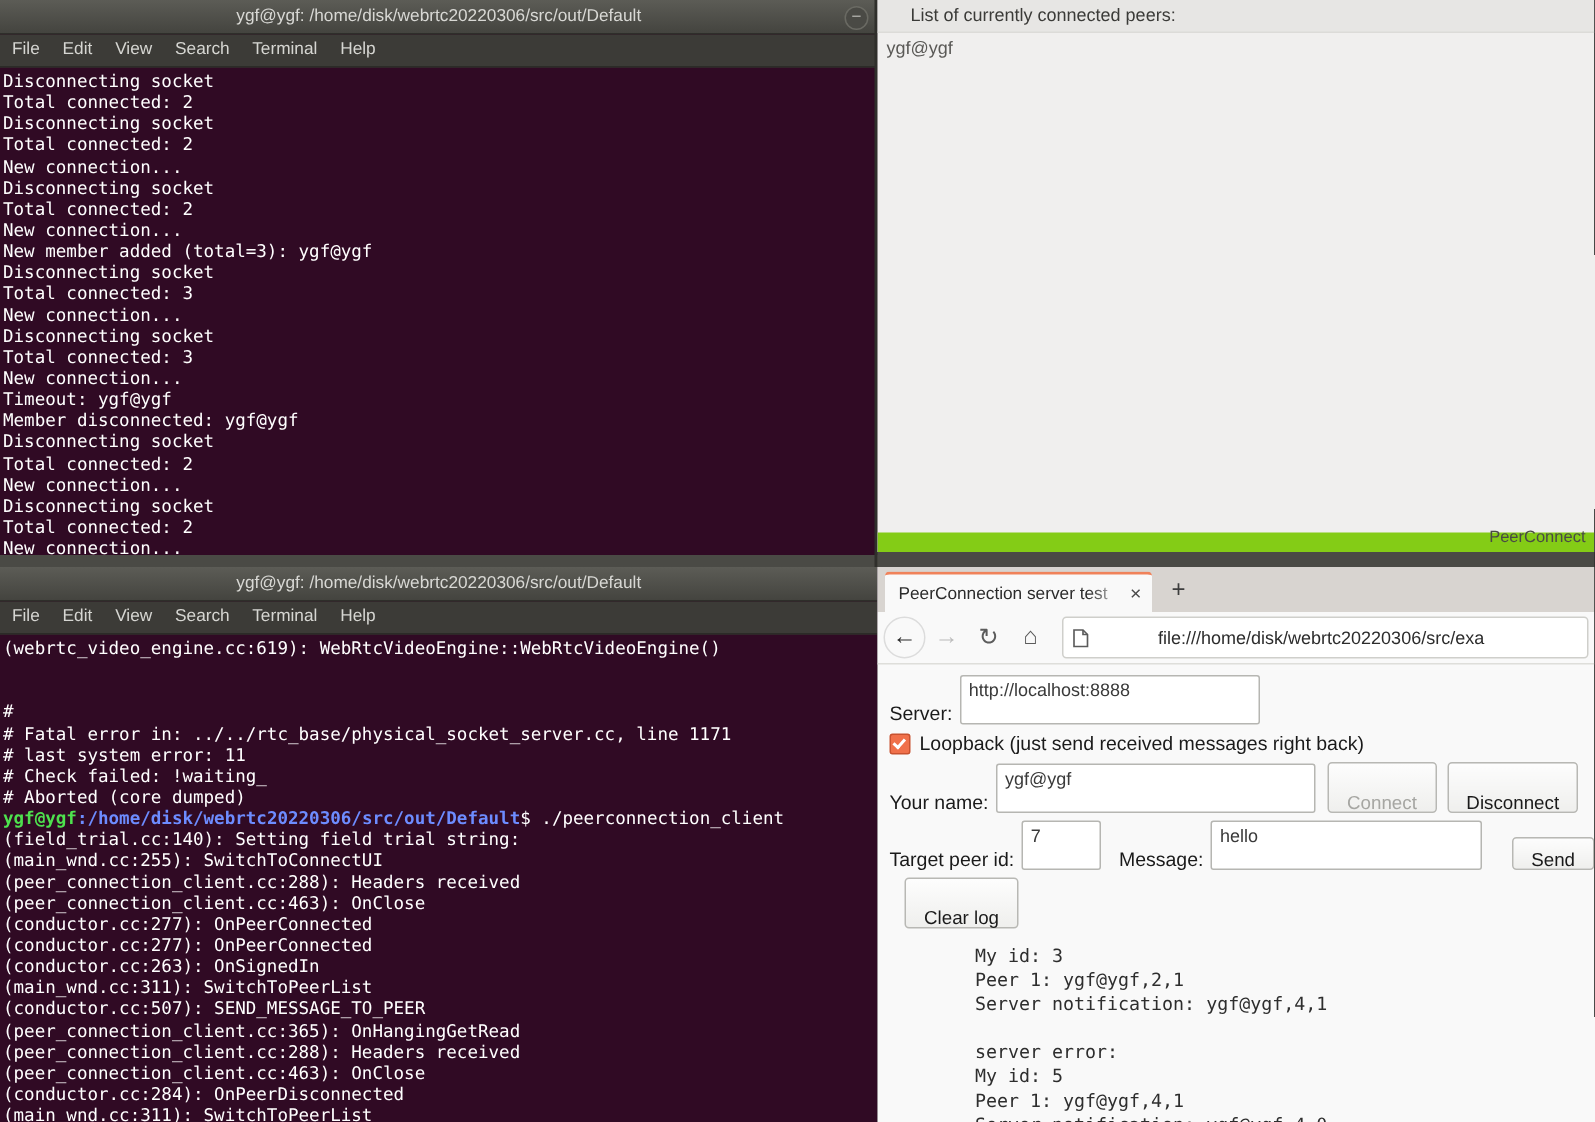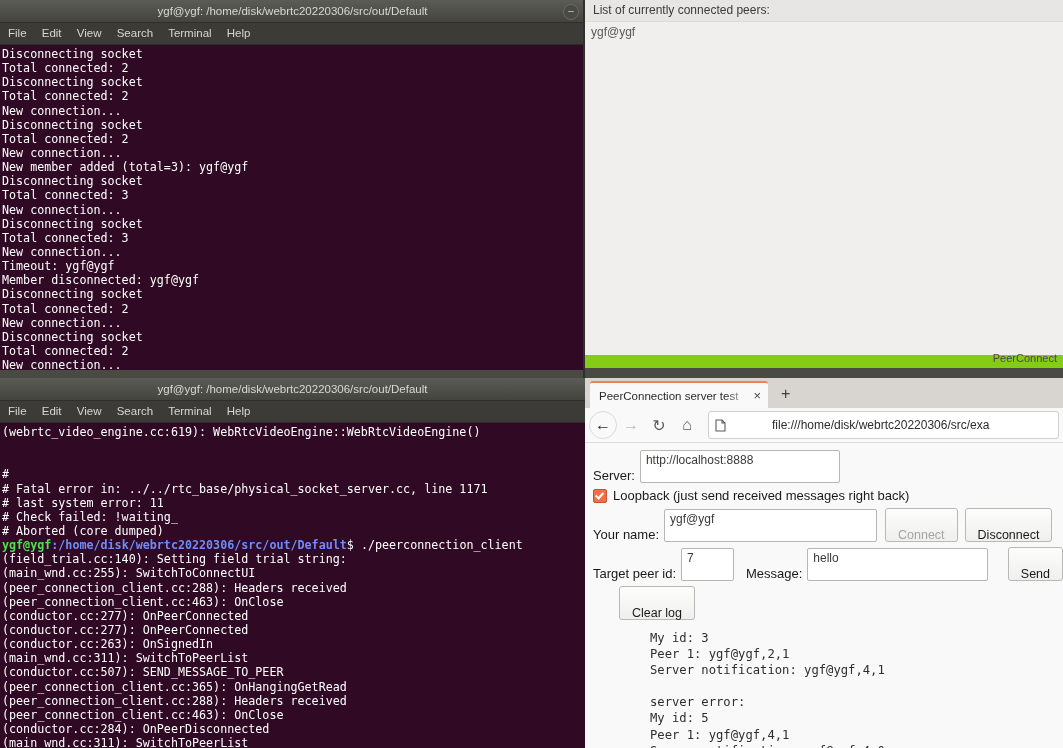--- a/index.html
+++ b/index.html
@@ -25,21 +25,21 @@
   
   #term-top{left:0;top:0;width:585px;height:370px;}
   #term-top .term-body{height:327px;}
 
   
   #term-bottom{left:0;top:378px;width:585px;height:370px;}
   #term-bottom .term-body{height:327px;}
 
   
   #peerwin{position:absolute;left:585px;top:0;width:478px;height:368px;background:#f0efee;overflow:hidden;}
-  #peerwin .pw-head{background:#e7e6e4;color:#3b3b38;font-size:12px;padding:3px 6px 4px 8px;
+  #peerwin .pw-head{background:#e7e6e4;color:#3b3b38;font-size:12px;padding:3px 6px 4px 22px;
     border-bottom:1px solid #dcdbd8;}
   #peerwin .pw-item{color:#5a5956;font-size:12px;padding:3px 6px;}
   #peerwin .pw-strip{position:absolute;left:0;bottom:0;width:100%;height:13px;background:#84cc16;}
   #peerwin .pw-strip .ghost{position:absolute;right:6px;top:-3px;font-size:11px;color:#4a4a45;}
 
   
   #browser{position:absolute;left:585px;top:378px;width:478px;height:370px;background:#f9f9f9;overflow:hidden;}
   .br-tabbar{height:30px;background:#d8d4d0;position:relative;}
   .br-tab{position:absolute;left:5px;top:3px;height:27px;width:178px;background:#f9f9f9;
     border-top:2px solid #f0825a;border-radius:3px 3px 0 0;display:flex;align-items:center;
@@ -164,22 +164,22 @@
         <span class="flabel">Your name:</span>
         <span class="finput" style="width:213px">ygf@ygf</span>
         <span class="fbtn disabled" style="margin-left:8px">Connect</span>
         <span class="fbtn" style="margin-left:7px">Disconnect</span>
       </div>
       <div class="frow">
         <span class="flabel">Target peer id:</span>
         <span class="finput" style="width:74px">7</span>
         <span class="flabel" style="margin-left:12px">Message:</span>
         <span class="finput" style="width:268px">hello</span>
-        <span class="fbtn" style="margin-left:20px;padding:16px 12px">Send</span>
+        <span class="fbtn" style="margin-left:20px;padding:4px 12px">Send</span>
       </div>
       <div class="frow">
-        <span class="fbtn" style="margin-left:26px">Clear log</span>
+        <span class="fbtn" style="margin-left:10px">Clear log</span>
       </div>
       <div class="logbox" id="browser-log"><div class="lg">My id: 3</div><div class="lg">Peer 1: ygf@ygf,2,1</div><div class="lg">Server notification: ygf@ygf,4,1</div><div class="lg">&nbsp;</div><div class="lg">server error:</div><div class="lg">My id: 5</div><div class="lg">Peer 1: ygf@ygf,4,1</div><div class="lg">Server notification: ygf@ygf,4,0</div><div class="lg">&nbsp;</div><div class="lg">Server notification: ygf@ygf,6,1</div><div class="lg">&nbsp;</div></div>
     </div>
   </div>
 
 </div>
 
 </body></html>

